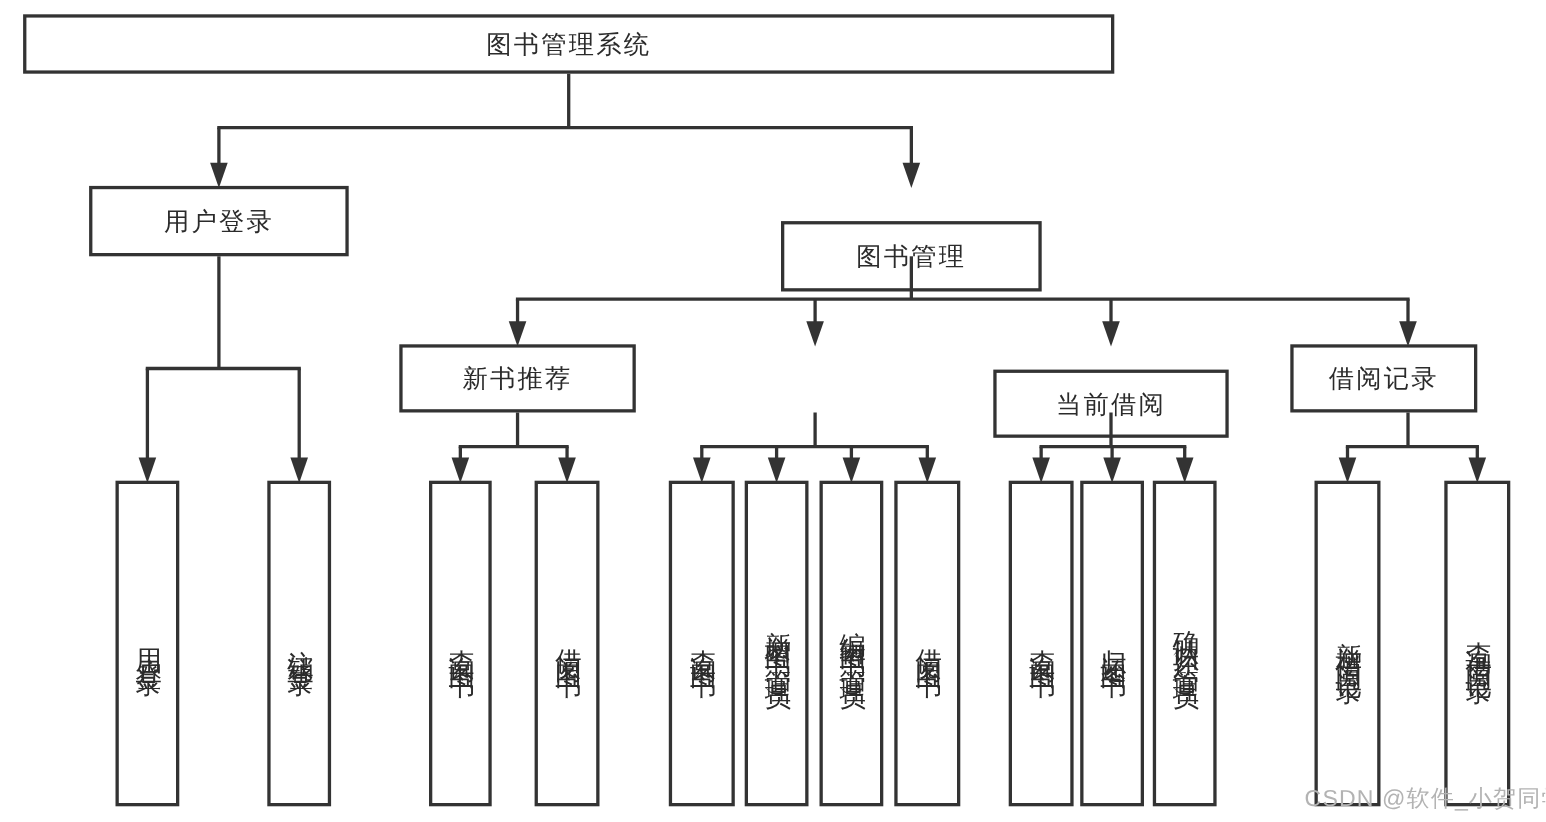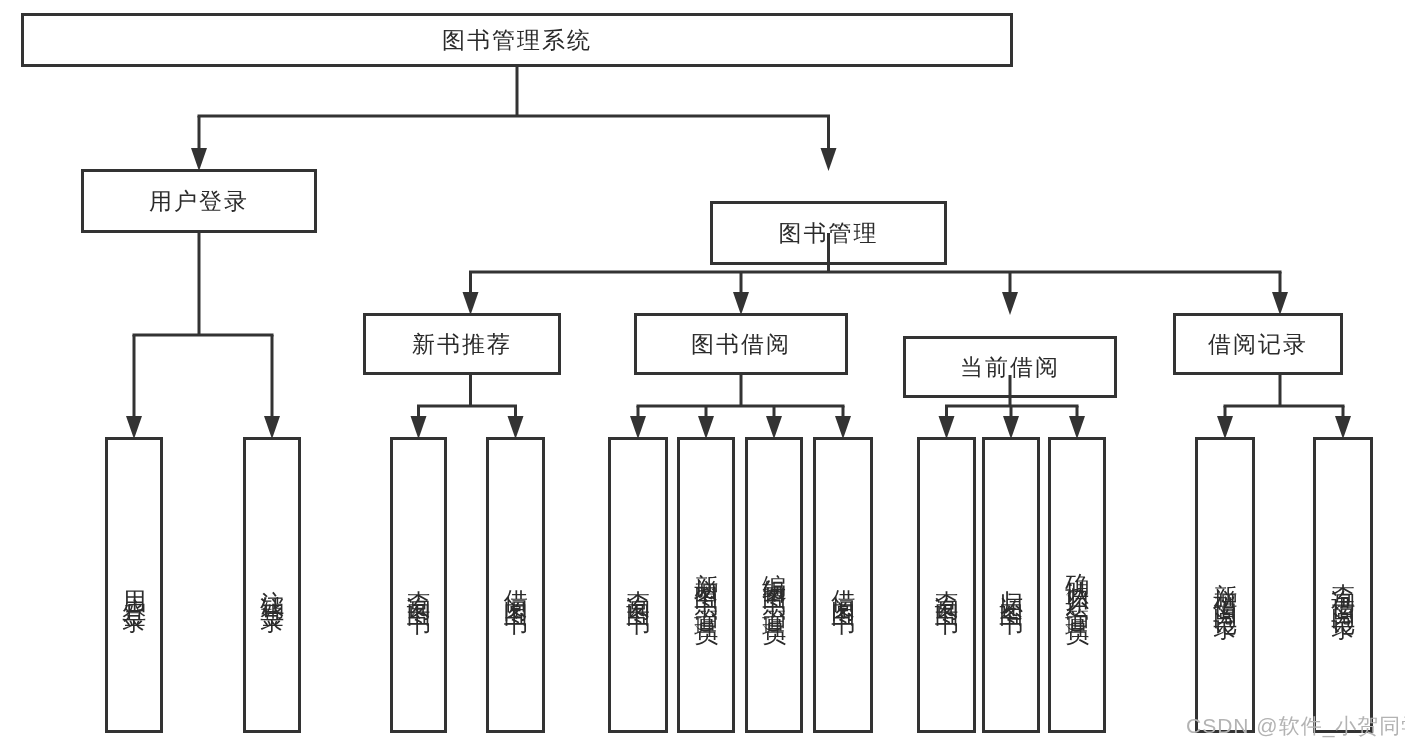--- a/index.html
+++ b/index.html
@@ -114,25 +114,22 @@
   <div class="watermark" style="left: 1186px; top: 712px; color: rgb(179, 179, 179);">CSDN @软件_小贺同学</div>
 <div class="node horizontal" style="left: 21px; top: 13px; width: 992px; height: 54px; border-color: rgb(51, 51, 51); background: rgb(255, 255, 255); color: rgb(43, 43, 43);">
       <span class="node-label">图书管理系统</span>
     </div>
     <div class="node horizontal" style="left: 81px; top: 169px; width: 236px; height: 64px; border-color: rgb(51, 51, 51); background: rgb(255, 255, 255); color: rgb(43, 43, 43);">
       <span class="node-label">用户登录</span>
     </div>
     <div class="node horizontal" style="left: 710px; top: 169px; width: 237px; height: 64px; border-color: rgb(51, 51, 51); background: rgb(255, 255, 255); color: rgb(43, 43, 43); margin-top: 32px;">
       <span class="node-label">图书管理</span>
     </div>
-    <div class="node horizontal" style="left: 363px; top: 313px; width: 198px; height: 62px; border-color: rgb(51, 51, 51); background: rgb(255, 255, 255); color: rgb(43, 43, 43);">
+    <div class="node horizontal" style="left: 363px; top: 313px; width: 215px; height: 62px; border-color: rgb(51, 51, 51); background: rgb(255, 255, 255); color: rgb(43, 43, 43);">
       <span class="node-label">新书推荐</span>
-    </div>
-    <div class="node horizontal" style="left: 634px; top: 313px; width: 214px; height: 62px; border-color: rgb(51, 51, 51); background: rgb(255, 255, 255); color: rgb(43, 43, 43);">
-      <span class="node-label">图书借阅</span>
     </div>
     <div class="node horizontal" style="left: 903px; top: 313px; width: 214px; height: 62px; border-color: rgb(51, 51, 51); background: rgb(255, 255, 255); color: rgb(43, 43, 43); margin-top: 23px;">
       <span class="node-label">当前借阅</span>
     </div>
     <div class="node horizontal" style="left: 1173px; top: 313px; width: 170px; height: 62px; border-color: rgb(51, 51, 51); background: rgb(255, 255, 255); color: rgb(43, 43, 43);">
       <span class="node-label">借阅记录</span>
     </div>
     <div class="node vertical" style="left: 105px; top: 437px; width: 58px; height: 296px; border-color: rgb(51, 51, 51); background: rgb(255, 255, 255); color: rgb(43, 43, 43);">
       <span class="node-label">用户登录</span>
     </div>

